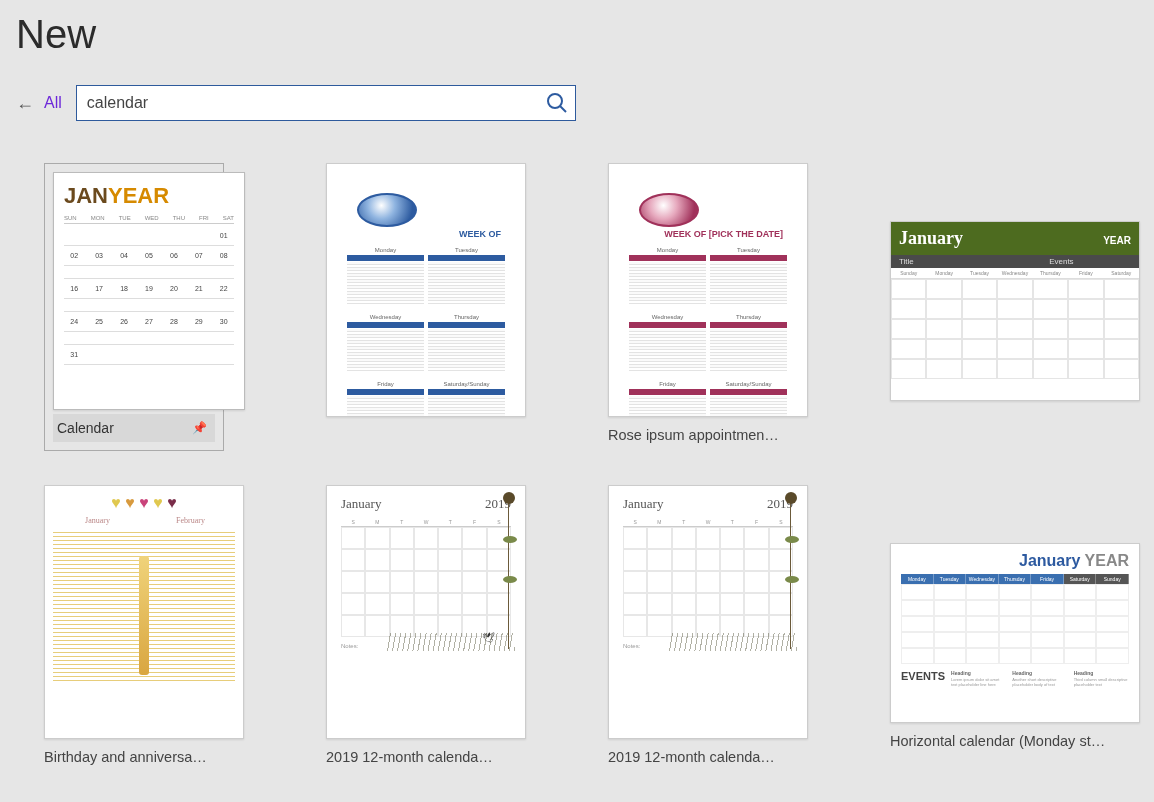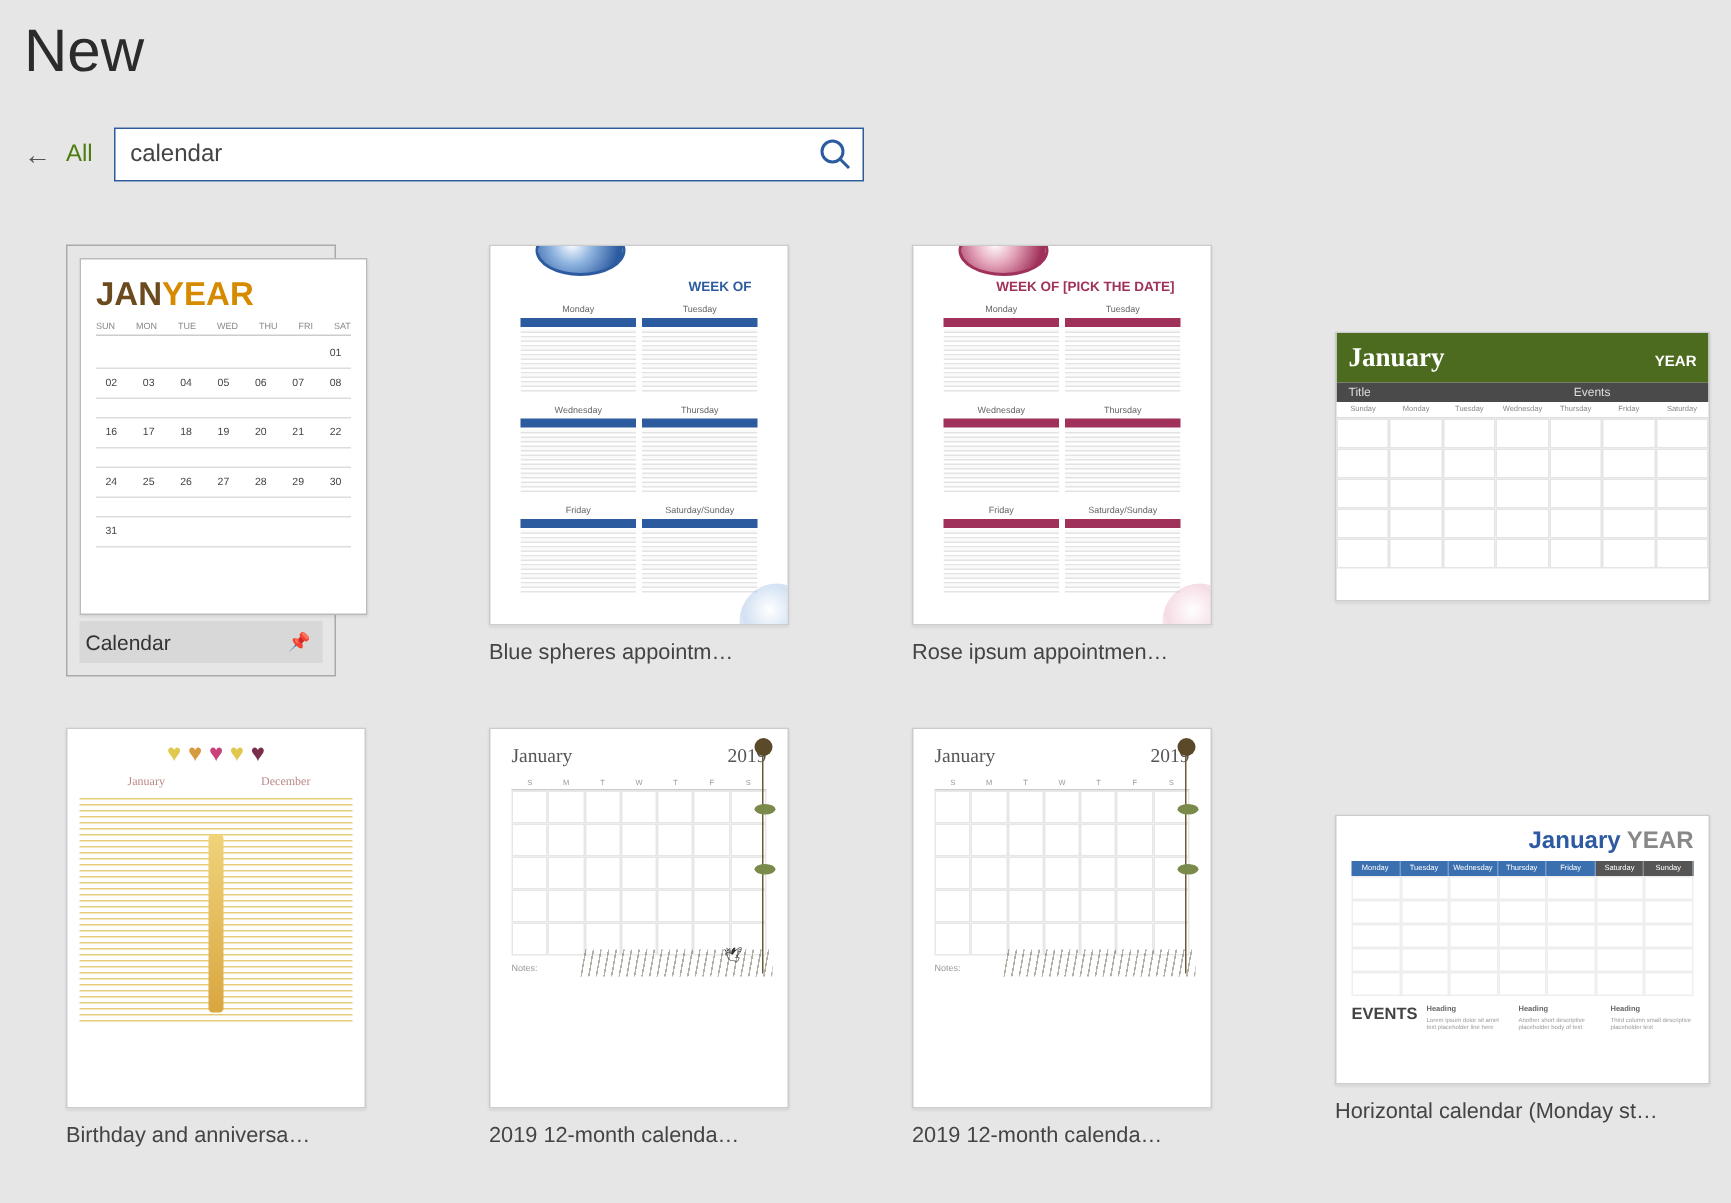--- a/index.html
+++ b/index.html
@@ -23,21 +23,21 @@
     align-items: center;
     gap: 10px;
     margin-bottom: 42px;
   }
   .back-arrow {
     font-size: 18px;
     color: #555;
     cursor: pointer;
   }
   .all-label {
-    color: #4d7c0f;
+    color: #6d28d9;
     font-size: 16px;
     margin-right: 4px;
   }
   .search-box {
     width: 500px;
     height: 36px;
     border: 1px solid #2e5a9c;
     background: #fff;
     display: flex;
     align-items: center;
@@ -111,21 +111,21 @@
   
   .t1 { padding: 10px 10px 0 10px; font-size: 8px; color:#555;}
   .t1 .big { font-weight: 800; font-size: 22px; letter-spacing: 0px; }
   .t1 .jan { color:#6b4a1e; }
   .t1 .year { color:#d68a00; }
   .t1 .days { display:flex; justify-content:space-between; font-size:6px; color:#888; margin:6px 0 2px; border-bottom:1px solid #ccc; padding-bottom:2px;}
   .t1 .row { display:flex; justify-content:space-between; font-size:7px; color:#444; border-bottom:1px solid #ddd; padding:6px 0;}
   .t1 .row span { width: 12%; text-align:center;}
 
   
-  .appt { padding: 20px; font-size:5px; position:relative; }
+  .appt { padding: 20px; font-size:5px; position:relative;margin-top:43px; }
   .appt .sphere {
     position:absolute; top:-14px; left:30px; width:60px; height:34px; border-radius:50%;
     background: radial-gradient(circle at 40% 35%, #fff 0%, var(--c1) 35%, var(--c2) 80%);
     border:2px solid var(--c2);
   }
   .appt .corner-sphere {
     position:absolute; bottom:-18px; right:-18px; width:50px;height:50px;border-radius:50%;
     background: radial-gradient(circle at 40% 35%, #fff 0%, var(--c1) 40%, transparent 70%);
     opacity:0.4;
   }
@@ -424,21 +424,20 @@
                 <div class="line"></div>
                 <div class="line"></div>
                 <div class="line"></div>
                 <div class="line"></div>
               </div>
             </div>
           </div>
       <div class="corner-sphere"></div>
     </div>
       </div>
-      <div class="label">Blue spheres appointm…</div>
     </div>
     <div class="card">
       <div class="thumb">
         <div class="appt" style="--c1:#e6a8bd;--c2:#a0315a">
       <div class="sphere"></div>
       <div class="wk">WEEK OF [PICK THE DATE]</div>
       <div class="cols">
             <div class="block">
               <div class="hd">Monday</div>
               <div class="bar"></div>
@@ -627,21 +626,21 @@
     </div>
     <div class="card">
       <div class="thumb">
         <div class="t5">
       <div class="hearts"><span class="h1">♥</span> <span class="h3">♥</span> <span class="h2">♥</span> <span class="h1">♥</span> <span class="h4">♥</span></div>
       <div class="cols2">
         <div>
               <div class="mh">January</div>
             </div>
         <div>
-              <div class="mh">December</div>
+              <div class="mh">February</div>
             </div>
       </div>
       <div class="lns">
             <div class="ln"></div>
             <div class="ln"></div>
             <div class="ln"></div>
             <div class="ln"></div>
             <div class="ln"></div>
             <div class="ln"></div>
             <div class="ln"></div>

